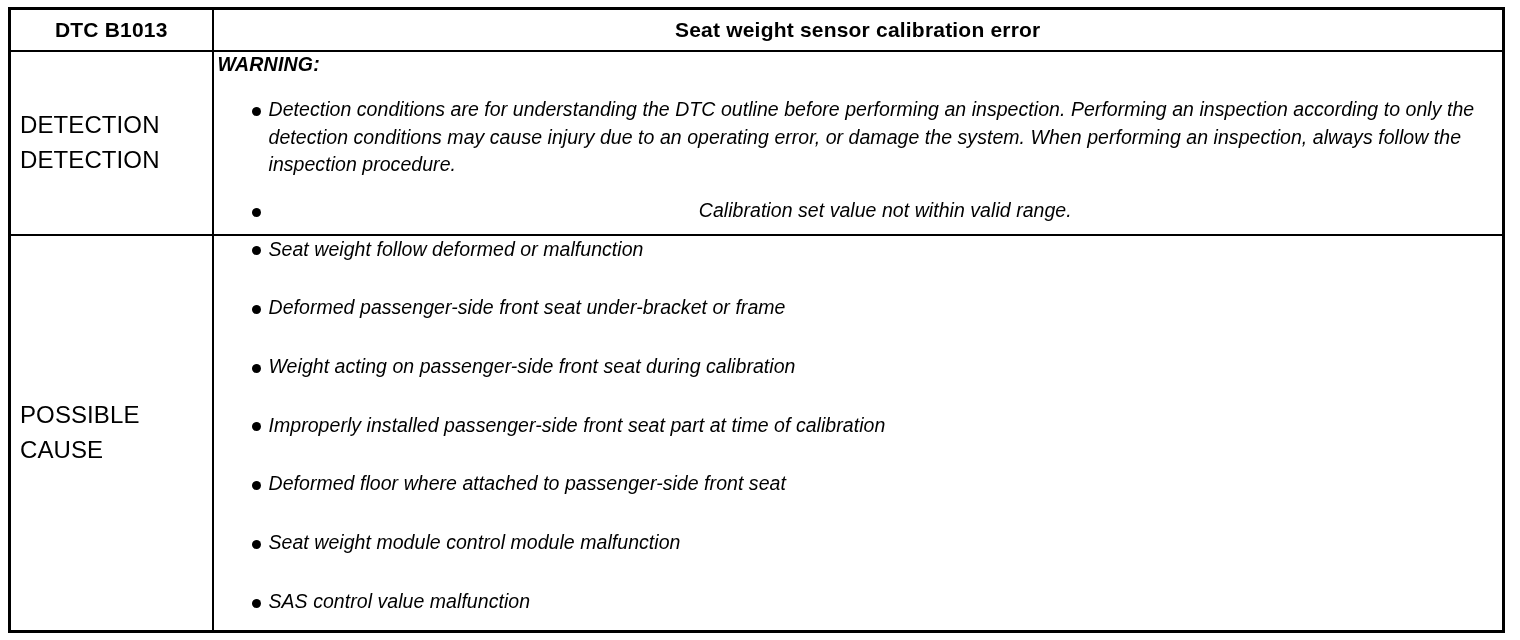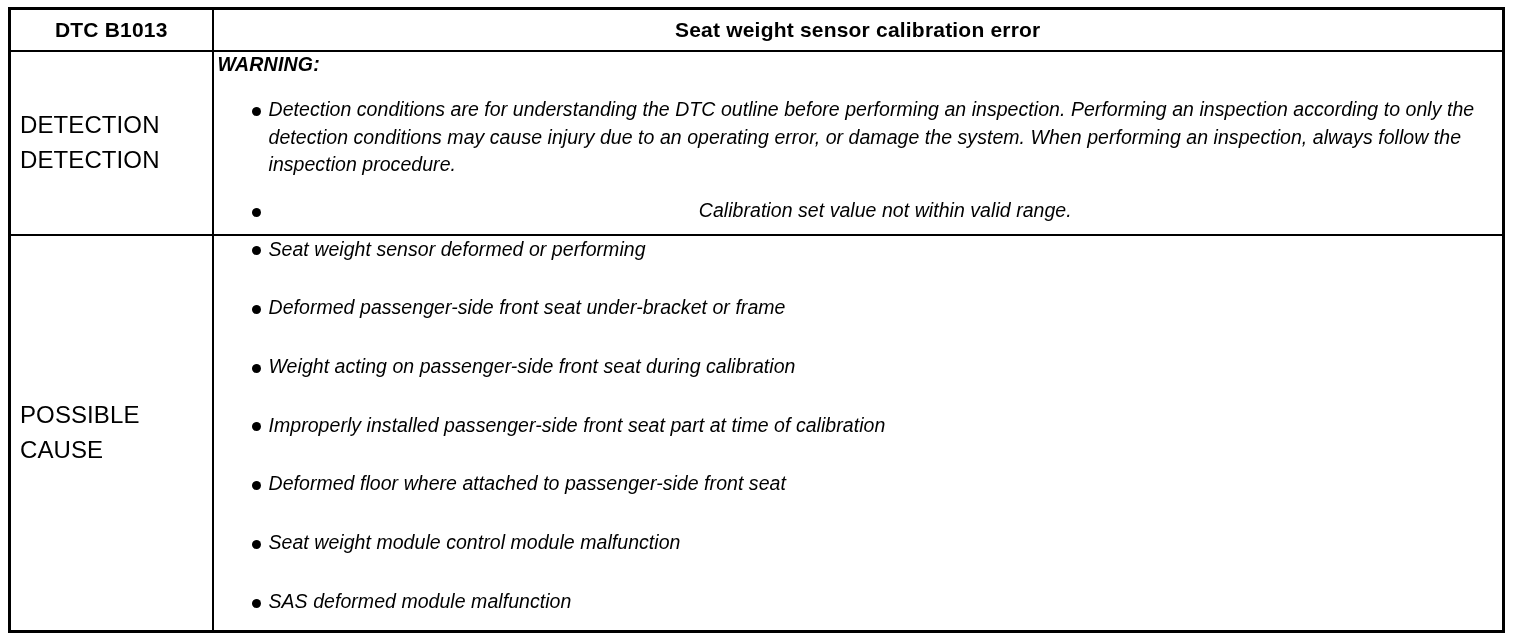--- a/index.html
+++ b/index.html
@@ -171,21 +171,21 @@
         <td class="row-label-cell">
           <div class="row-label">
             <div>POSSIBLE</div>
             <div>CAUSE</div>
           </div>
         </td>
         <td class="content cell-cause">
           <ul class="bullets">
             <li>
               <span class="dot"></span>
-              <span>Seat weight sensor deformed or performing</span>
+              <span>Seat weight follow deformed or malfunction</span>
             </li>
             <li>
               <span class="dot"></span>
               <span>Deformed passenger-side front seat under-bracket or frame</span>
             </li>
             <li>
               <span class="dot"></span>
               <span>Weight acting on passenger-side front seat during calibration</span>
             </li>
             <li>
@@ -195,21 +195,21 @@
             <li>
               <span class="dot"></span>
               <span>Deformed floor where attached to passenger-side front seat</span>
             </li>
             <li>
               <span class="dot"></span>
               <span>Seat weight module control module malfunction</span>
             </li>
             <li>
               <span class="dot"></span>
-              <span>SAS deformed module malfunction</span>
+              <span>SAS control value malfunction</span>
             </li>
           </ul>
         </td>
       </tr>
 
     </tbody>
   </table>
 
 </div>
 

